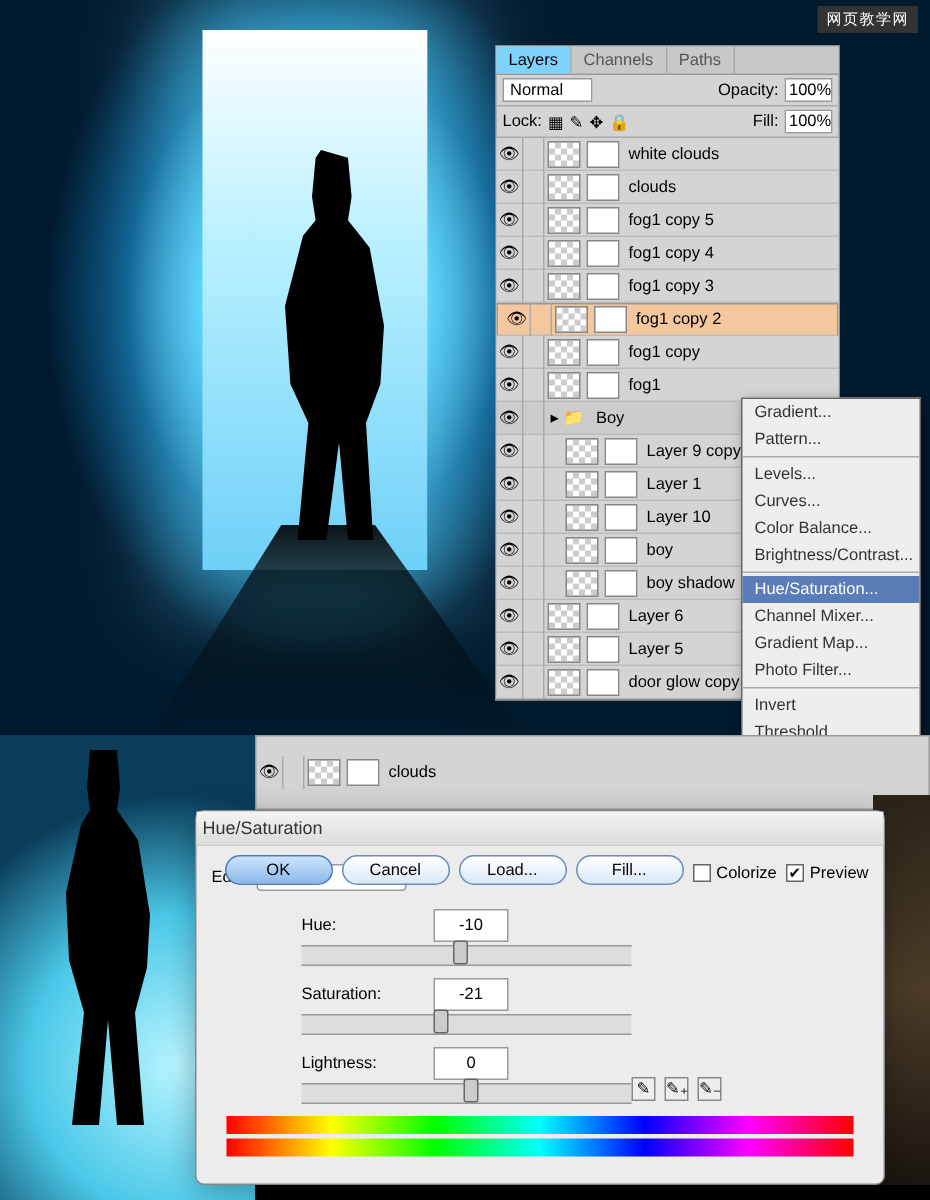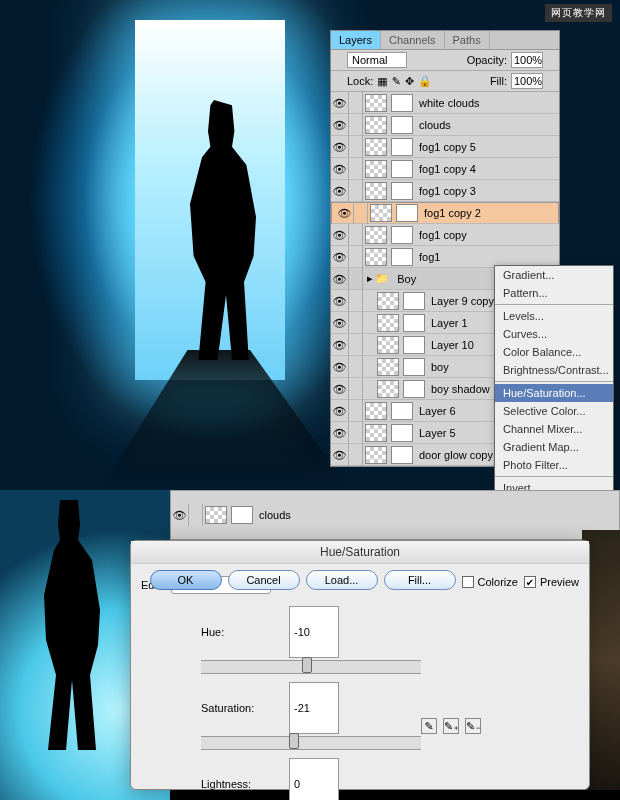--- a/index.html
+++ b/index.html
@@ -7,21 +7,21 @@
 .scene1{position:absolute;top:0;left:0;width:620px;height:490px;background:radial-gradient(ellipse 180px 240px at 210px 200px,#cff9ff 0%,#5fd4ff 40%,#0a5888 70%,#021a2e 100%),#000}
 .door{position:absolute;left:135px;top:20px;width:150px;height:360px;background:linear-gradient(#fff,#b8f0ff 40%,#6ed0f8);box-shadow:0 0 60px 20px rgba(100,220,255,.6)}
 .figure{position:absolute;left:160px;top:100px;width:120px;height:260px;background:#000;clip-path:polygon(45% 0%,60% 2%,62% 12%,60% 18%,72% 25%,80% 45%,78% 60%,70% 70%,74% 100%,60% 100%,55% 75%,48% 100%,32% 100%,38% 70%,28% 60%,25% 40%,35% 22%,42% 18%,40% 12%,42% 2%)}
 .shadow1{position:absolute;left:100px;top:350px;width:250px;height:140px;background:linear-gradient(rgba(0,0,0,.9),transparent);clip-path:polygon(35% 0%,60% 0%,100% 100%,0% 100%)}
 .watermark{position:absolute;top:4px;right:8px;background:#333;color:#fff;padding:2px 6px;font-size:10px;letter-spacing:1px}
 
 .panel{position:absolute;top:30px;left:330px;width:230px;background:#d4d4d4;border:1px solid #888;font-size:10px}
 .ptabs{display:flex;background:#c8c8c8;border-bottom:1px solid #999}
 .ptab{padding:3px 8px;border-right:1px solid #aaa;color:#555}
 .ptab.active{background:#7dd3fc;color:#000}
-.prow{display:flex;align-items:center;padding:2px 16px;gap:4px}
+.prow{display:flex;align-items:center;padding:2px 4px;gap:4px}
 .sel{background:#fff;border:1px solid #999;padding:1px 4px;min-width:60px;display:inline-block}
 .pct{background:#fff;border:1px solid #999;padding:1px 2px;width:32px;text-align:right;display:inline-block}
 .lock{border-top:1px solid #aaa;border-bottom:1px solid #aaa}
 .layers{max-height:380px;overflow:hidden;background:#d4d4d4}
 .layer{display:flex;align-items:center;height:22px;border-bottom:1px solid #bbb;background:#d4d4d4}
 .layer.sel{background:#f4c79f}
 .layer.grp{background:#ccc}
 .eye{width:18px;text-align:center;border-right:1px solid #aaa;line-height:22px}
 .link{width:14px;border-right:1px solid #aaa;height:22px}
 .thumb{width:22px;height:18px;margin:0 2px;background:repeating-conic-gradient(#ccc 0 25%,#fff 0 50%) 0 0/8px 8px;border:1px solid #888}
@@ -34,28 +34,28 @@
 .citem.hl{background:#5a7db8;color:#fff}
 .csep{border-top:1px solid #aaa;margin:2px 0}
 
 .scene2{position:absolute;top:490px;left:0;width:620px;height:310px;background:#000}
 .bgcrop{position:absolute;left:0;top:0;width:170px;height:310px;background:radial-gradient(ellipse 200px 200px at 120px 220px,#b8f5ff,#4ac8e8 50%,#0a3d5a 90%)}
 .figure2{position:absolute;left:20px;top:10px;width:100px;height:250px;background:#000;clip-path:polygon(40% 0%,58% 0%,60% 10%,58% 16%,72% 24%,80% 44%,78% 58%,70% 70%,76% 100%,58% 100%,52% 72%,46% 100%,28% 100%,36% 70%,26% 56%,24% 38%,34% 20%,40% 16%,38% 10%)}
 .layerstrip{position:absolute;top:0;left:170px;right:0;height:50px;background:#d4d4d4;border:1px solid #999;display:flex;align-items:center}
 .rightimg{position:absolute;top:40px;right:0;width:38px;height:260px;background:linear-gradient(#2a2418,#4a3c28,#1a1510)}
 
 .dialog{position:absolute;top:540px;left:130px;width:460px;height:250px;background:#ececec;border:1px solid #888;border-radius:6px;box-shadow:0 4px 20px rgba(0,0,0,.3)}
-.dtitle{text-align:center;padding:4px;font-size:12px;color:#333;border-bottom:1px solid #ccc;background:linear-gradient(#f4f4f4,#dcdcdc)}
+.dtitle{padding:4px;font-size:12px;color:#333;border-bottom:1px solid #ccc;background:linear-gradient(#f4f4f4,#dcdcdc)}
 .dcontent{position:relative;padding:12px 10px;height:210px}
 .editrow{display:flex;align-items:center;gap:8px;margin-bottom:12px}
 .dropdown{background:#fff;border:1px solid #999;padding:2px 18px 2px 8px;border-radius:3px;position:relative;min-width:100px}
 .dropdown:after{content:"▾";position:absolute;right:4px;top:2px;font-size:9px}
 .sliderrow{display:flex;align-items:center;gap:8px;margin:6px 0 2px 60px}
 .slabel{width:80px;text-align:left}
-.sval{width:50px;background:#fff;border:1px solid #999;padding:19px 4px;text-align:left}
+.sval{width:50px;background:#fff;border:1px solid #999;padding:4px 4px;text-align:center}
 .slider{width:220px;height:14px;margin:0 0 8px 60px;position:relative;border-top:1px solid #999;border-bottom:1px solid #999;background:#ddd}
 .slider .handle{position:absolute;top:-4px;width:10px;height:16px;background:#ccc;border:1px solid #666;border-radius:2px}
 .btncol{position:absolute;right:10px;top:6px;display:flex;flex-direction:row;gap:6px}
 .macbtn{width:72px;padding:3px 0;text-align:center;background:linear-gradient(#fff,#d8e8f8);border:1px solid #6a8cb8;border-radius:10px;font-size:11px}
 .macbtn.def{background:linear-gradient(#cce4ff,#8ab8e8);border-color:#4a7cb8}
 .chk{display:flex;gap:4px;margin-top:6px}
 .chkbox{width:12px;height:12px;border:1px solid #666;background:#fff;display:inline-flex;align-items:center;justify-content:center;font-size:10px}
 .gradbar{height:12px;margin:3px 10px;background:linear-gradient(90deg,red,#ff0,#0f0,#0ff,#00f,#f0f,red)}
 .eyedrops{position:absolute;left:290px;bottom:40px;display:flex;gap:6px}
 .eyedrop{width:16px;height:16px;border:1px solid #888;background:#eee;text-align:center;line-height:14px}
@@ -229,21 +229,20 @@
 <div class="cmenu" id="cmenu">
     <div class="citem">Gradient...</div>
     <div class="citem">Pattern...</div>
     <div class="csep"></div>
     <div class="citem">Levels...</div>
     <div class="citem">Curves...</div>
     <div class="citem">Color Balance...</div>
     <div class="citem">Brightness/Contrast...</div>
     <div class="csep"></div>
     <div class="citem hl">Hue/Saturation...</div>
-    <div class="citem">Selective Color...</div>
     <div class="citem">Channel Mixer...</div>
     <div class="citem">Gradient Map...</div>
     <div class="citem">Photo Filter...</div>
     <div class="csep"></div>
     <div class="citem">Invert</div>
     <div class="citem">Threshold...</div>
     <div class="citem">Posterize...</div>
   </div>
 
 <div class="scene2">

